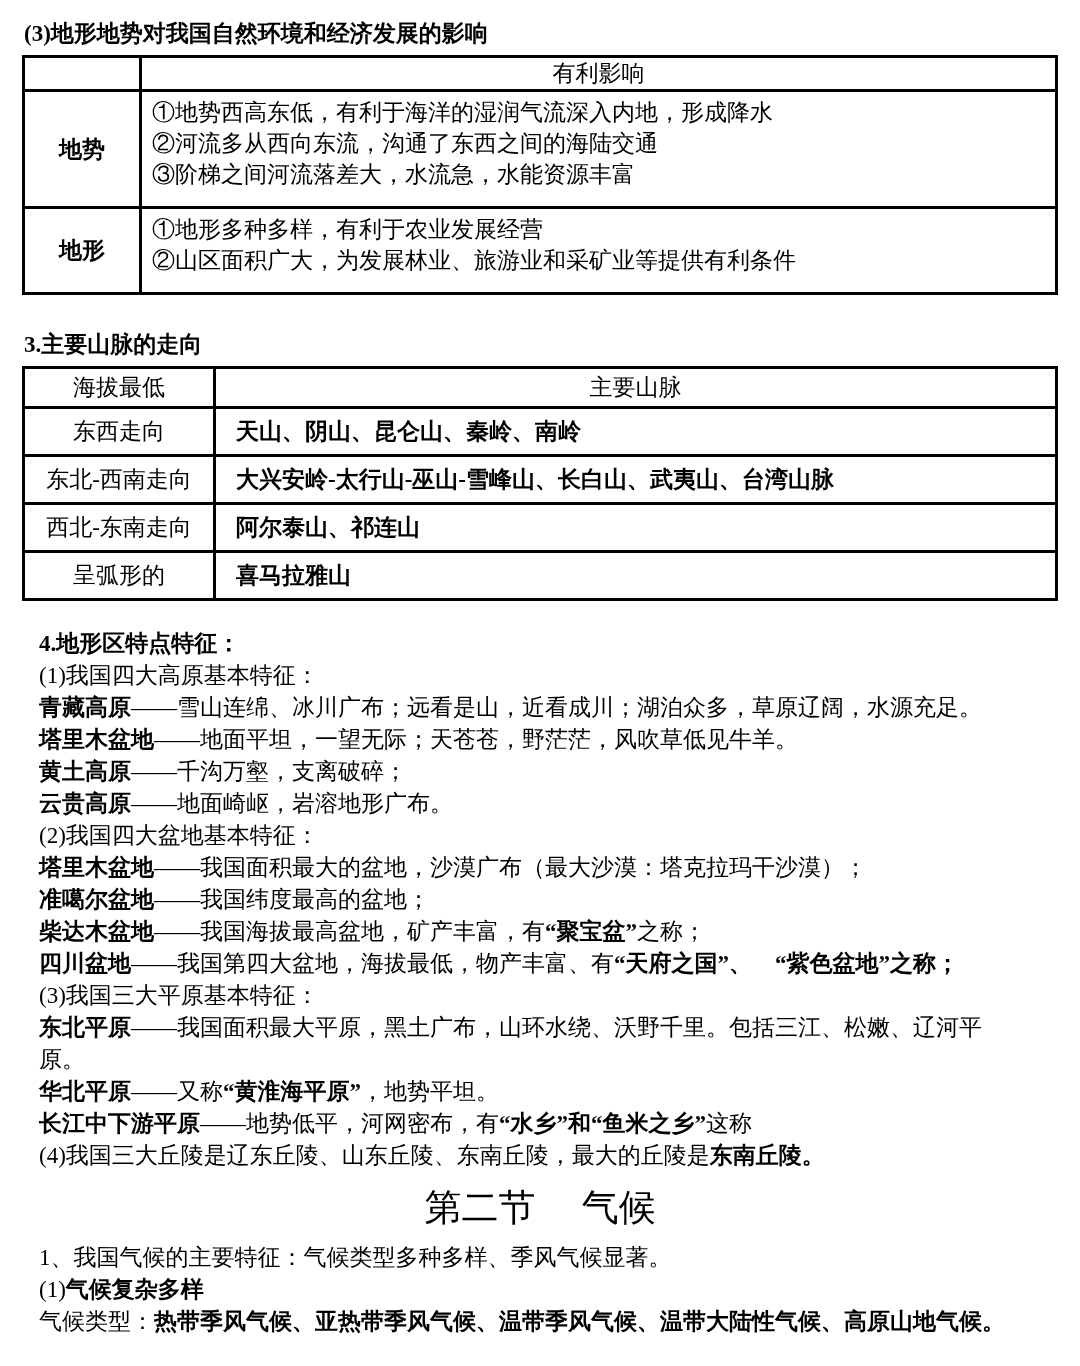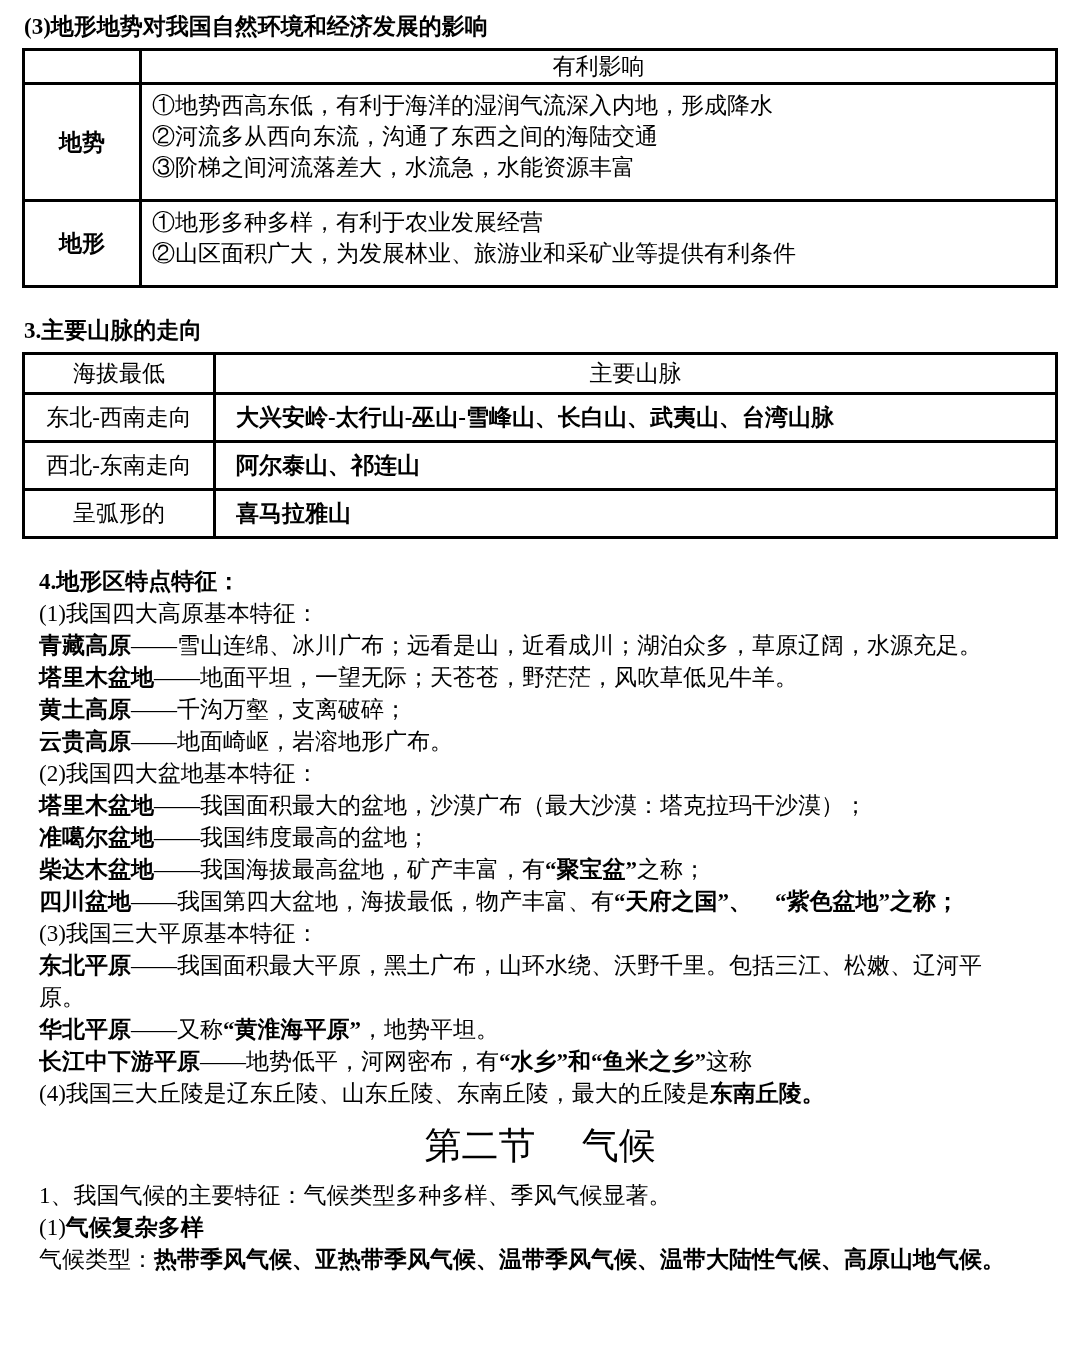--- a/index.html
+++ b/index.html
@@ -17,21 +17,21 @@
   }
   .page {
     box-sizing: border-box;
     width: 1080px;
     padding: 8px 22px 0 22px;
   }
   .bold { font-weight: bold; }
   .sec-title {
     font-weight: bold;
     line-height: 30px;
-    margin: 4px 0 6px 2px;
+    margin: 11px 0 6px 2px;
   }
   table {
     border-collapse: collapse;
     width: 100%;
     table-layout: fixed;
     font-size: 23px;
   }
   td { border: 3px solid #000; vertical-align: middle; }
   
   .t1-head-label { width: 112px; }
@@ -87,20 +87,24 @@
   <div class="gap-md"></div>
 
   <div class="sec-title">3.主要山脉的走向</div>
 
   <table>
     <tbody>
       <tr class="t2-head">
         <td class="t2-dir-h" style="width:180px">海拔最低</td>
         <td>主要山脉</td>
       </tr>
+    <tr>
+          <td class="t2-dir">东西走向</td>
+          <td class="t2-mnt">天山、阴山、昆仑山、秦岭、南岭</td>
+        </tr>
         <tr>
           <td class="t2-dir">东北-西南走向</td>
           <td class="t2-mnt">大兴安岭-太行山-巫山-雪峰山、长白山、武夷山、台湾山脉</td>
         </tr>
         <tr>
           <td class="t2-dir">西北-东南走向</td>
           <td class="t2-mnt">阿尔泰山、祁连山</td>
         </tr>
         <tr>
           <td class="t2-dir">呈弧形的</td>

